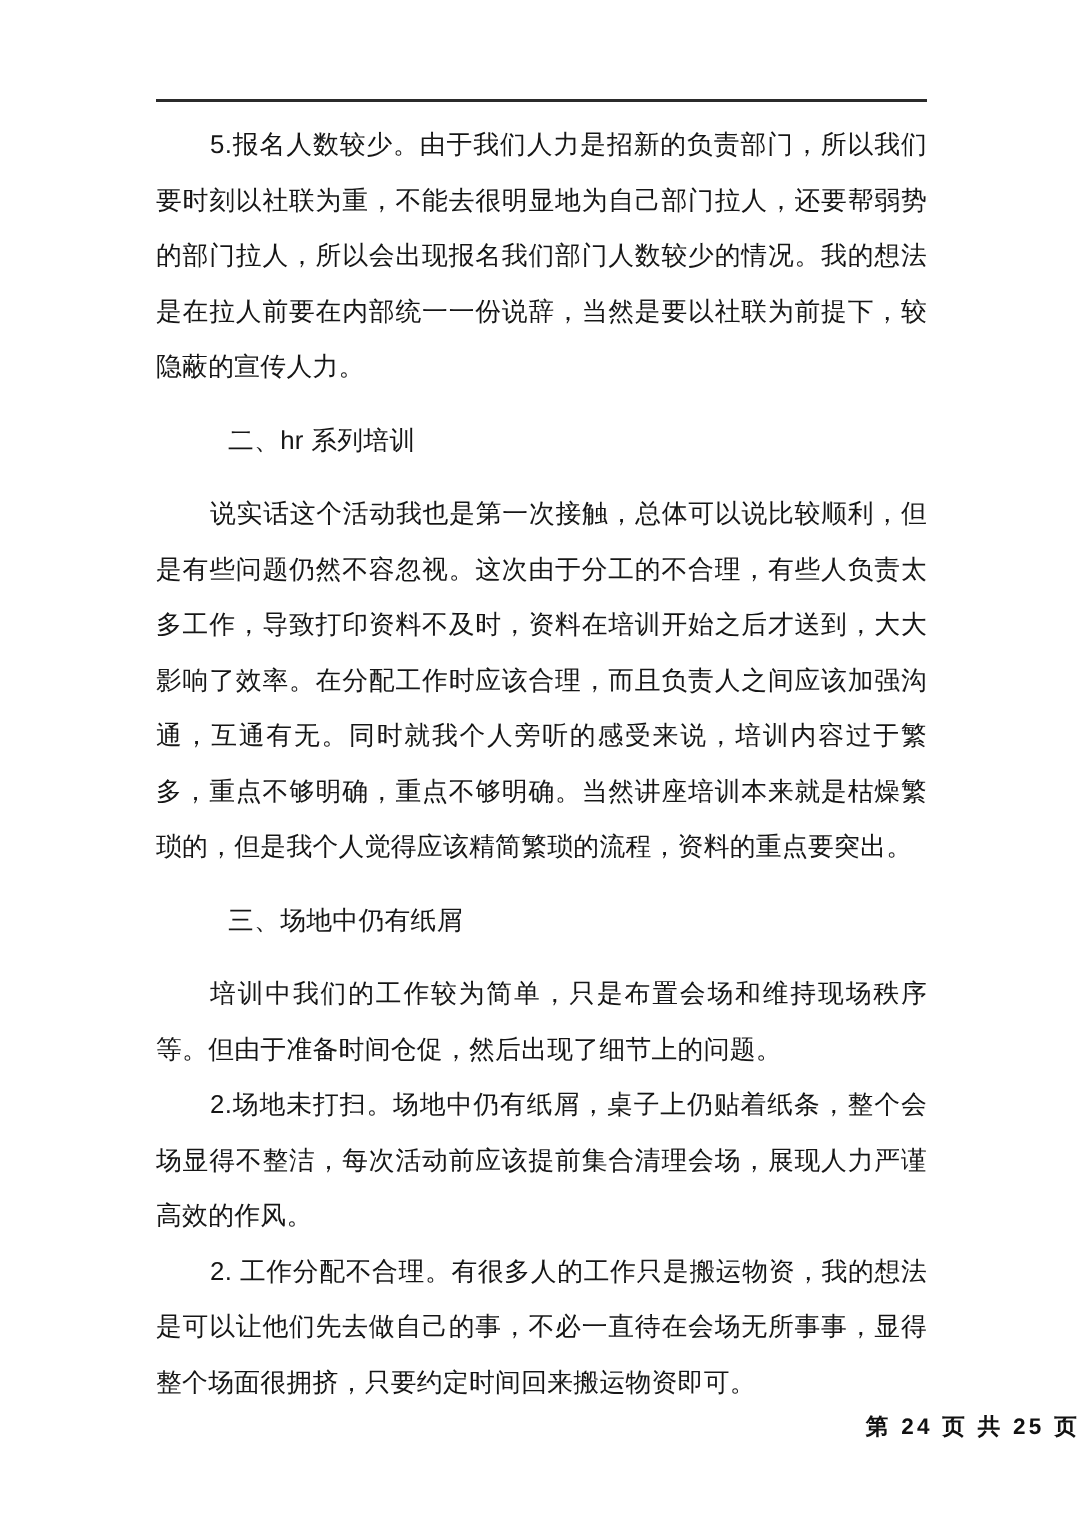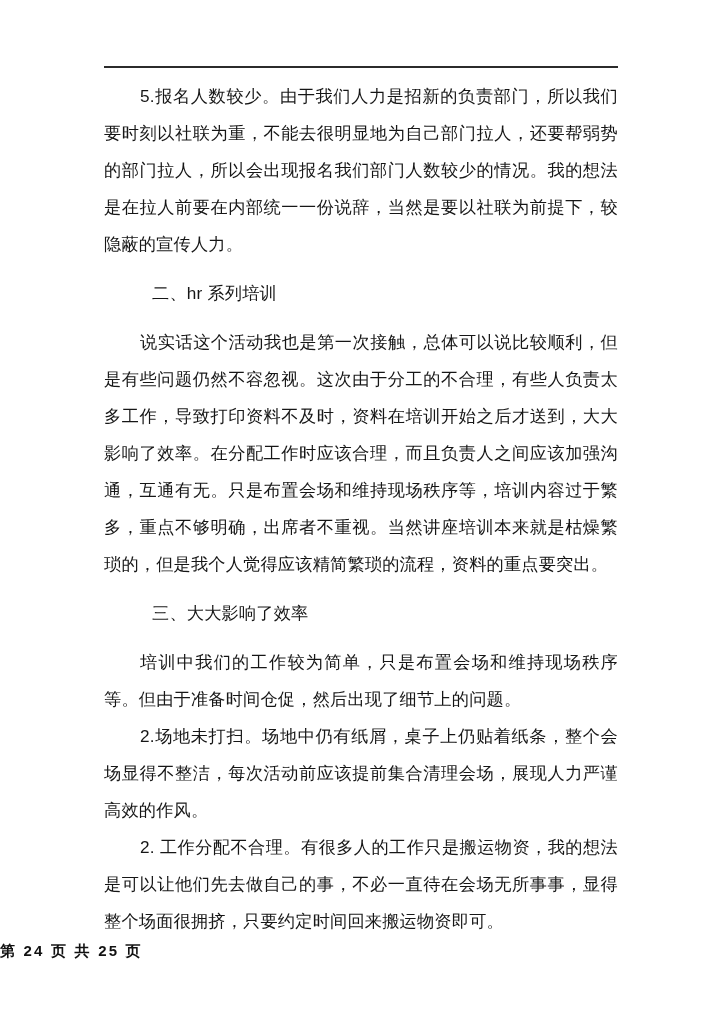--- a/index.html
+++ b/index.html
@@ -64,43 +64,43 @@
     letter-spacing: 0.2px;
     color: #161616;
   }
 
   
   .footer {
     position: absolute;
     left: 0;
     top: 942px;
     width: 720px;
-    text-align: left;
+    text-align: right;
     font-size: 15px;
     font-weight: bold;
     letter-spacing: 2.2px;
     color: #111111;
   }
 </style>
 </head>
 <body>
 
 <div class="page">
 
   <div class="header-rule"></div>
 
   <div class="body-column">
 
     <p class="para">5.报名人数较少。由于我们人力是招新的负责部门，所以我们要时刻以社联为重，不能去很明显地为自己部门拉人，还要帮弱势的部门拉人，所以会出现报名我们部门人数较少的情况。我的想法是在拉人前要在内部统一一份说辞，当然是要以社联为前提下，较隐蔽的宣传人力。</p>
 
     <p class="heading">二、hr 系列培训</p>
 
-    <p class="para">说实话这个活动我也是第一次接触，总体可以说比较顺利，但是有些问题仍然不容忽视。这次由于分工的不合理，有些人负责太多工作，导致打印资料不及时，资料在培训开始之后才送到，大大影响了效率。在分配工作时应该合理，而且负责人之间应该加强沟通，互通有无。只是布置会场和维持现场秩序等，培训内容过于繁多，重点不够明确，出席者不重视。当然讲座培训本来就是枯燥繁琐的，但是我个人觉得应该精简繁琐的流程，资料的重点要突出。</p>
+    <p class="para">说实话这个活动我也是第一次接触，总体可以说比较顺利，但是有些问题仍然不容忽视。这次由于分工的不合理，有些人负责太多工作，导致打印资料不及时，资料在培训开始之后才送到，大大影响了效率。在分配工作时应该合理，而且负责人之间应该加强沟通，互通有无。同时就我个人旁听的感受来说，培训内容过于繁多，重点不够明确，重点不够明确。当然讲座培训本来就是枯燥繁琐的，但是我个人觉得应该精简繁琐的流程，资料的重点要突出。</p>
 
-    <p class="heading">三、大大影响了效率</p>
+    <p class="heading">三、场地中仍有纸屑</p>
 
     <p class="para">培训中我们的工作较为简单，只是布置会场和维持现场秩序等。但由于准备时间仓促，然后出现了细节上的问题。</p>
 
     <p class="para">2.场地未打扫。场地中仍有纸屑，桌子上仍贴着纸条，整个会场显得不整洁，每次活动前应该提前集合清理会场，展现人力严谨高效的作风。</p>
 
     <p class="para">2. 工作分配不合理。有很多人的工作只是搬运物资，我的想法是可以让他们先去做自己的事，不必一直待在会场无所事事，显得整个场面很拥挤，只要约定时间回来搬运物资即可。</p>
 
   </div>
 
   <div class="footer">第 24 页 共 25 页</div>

